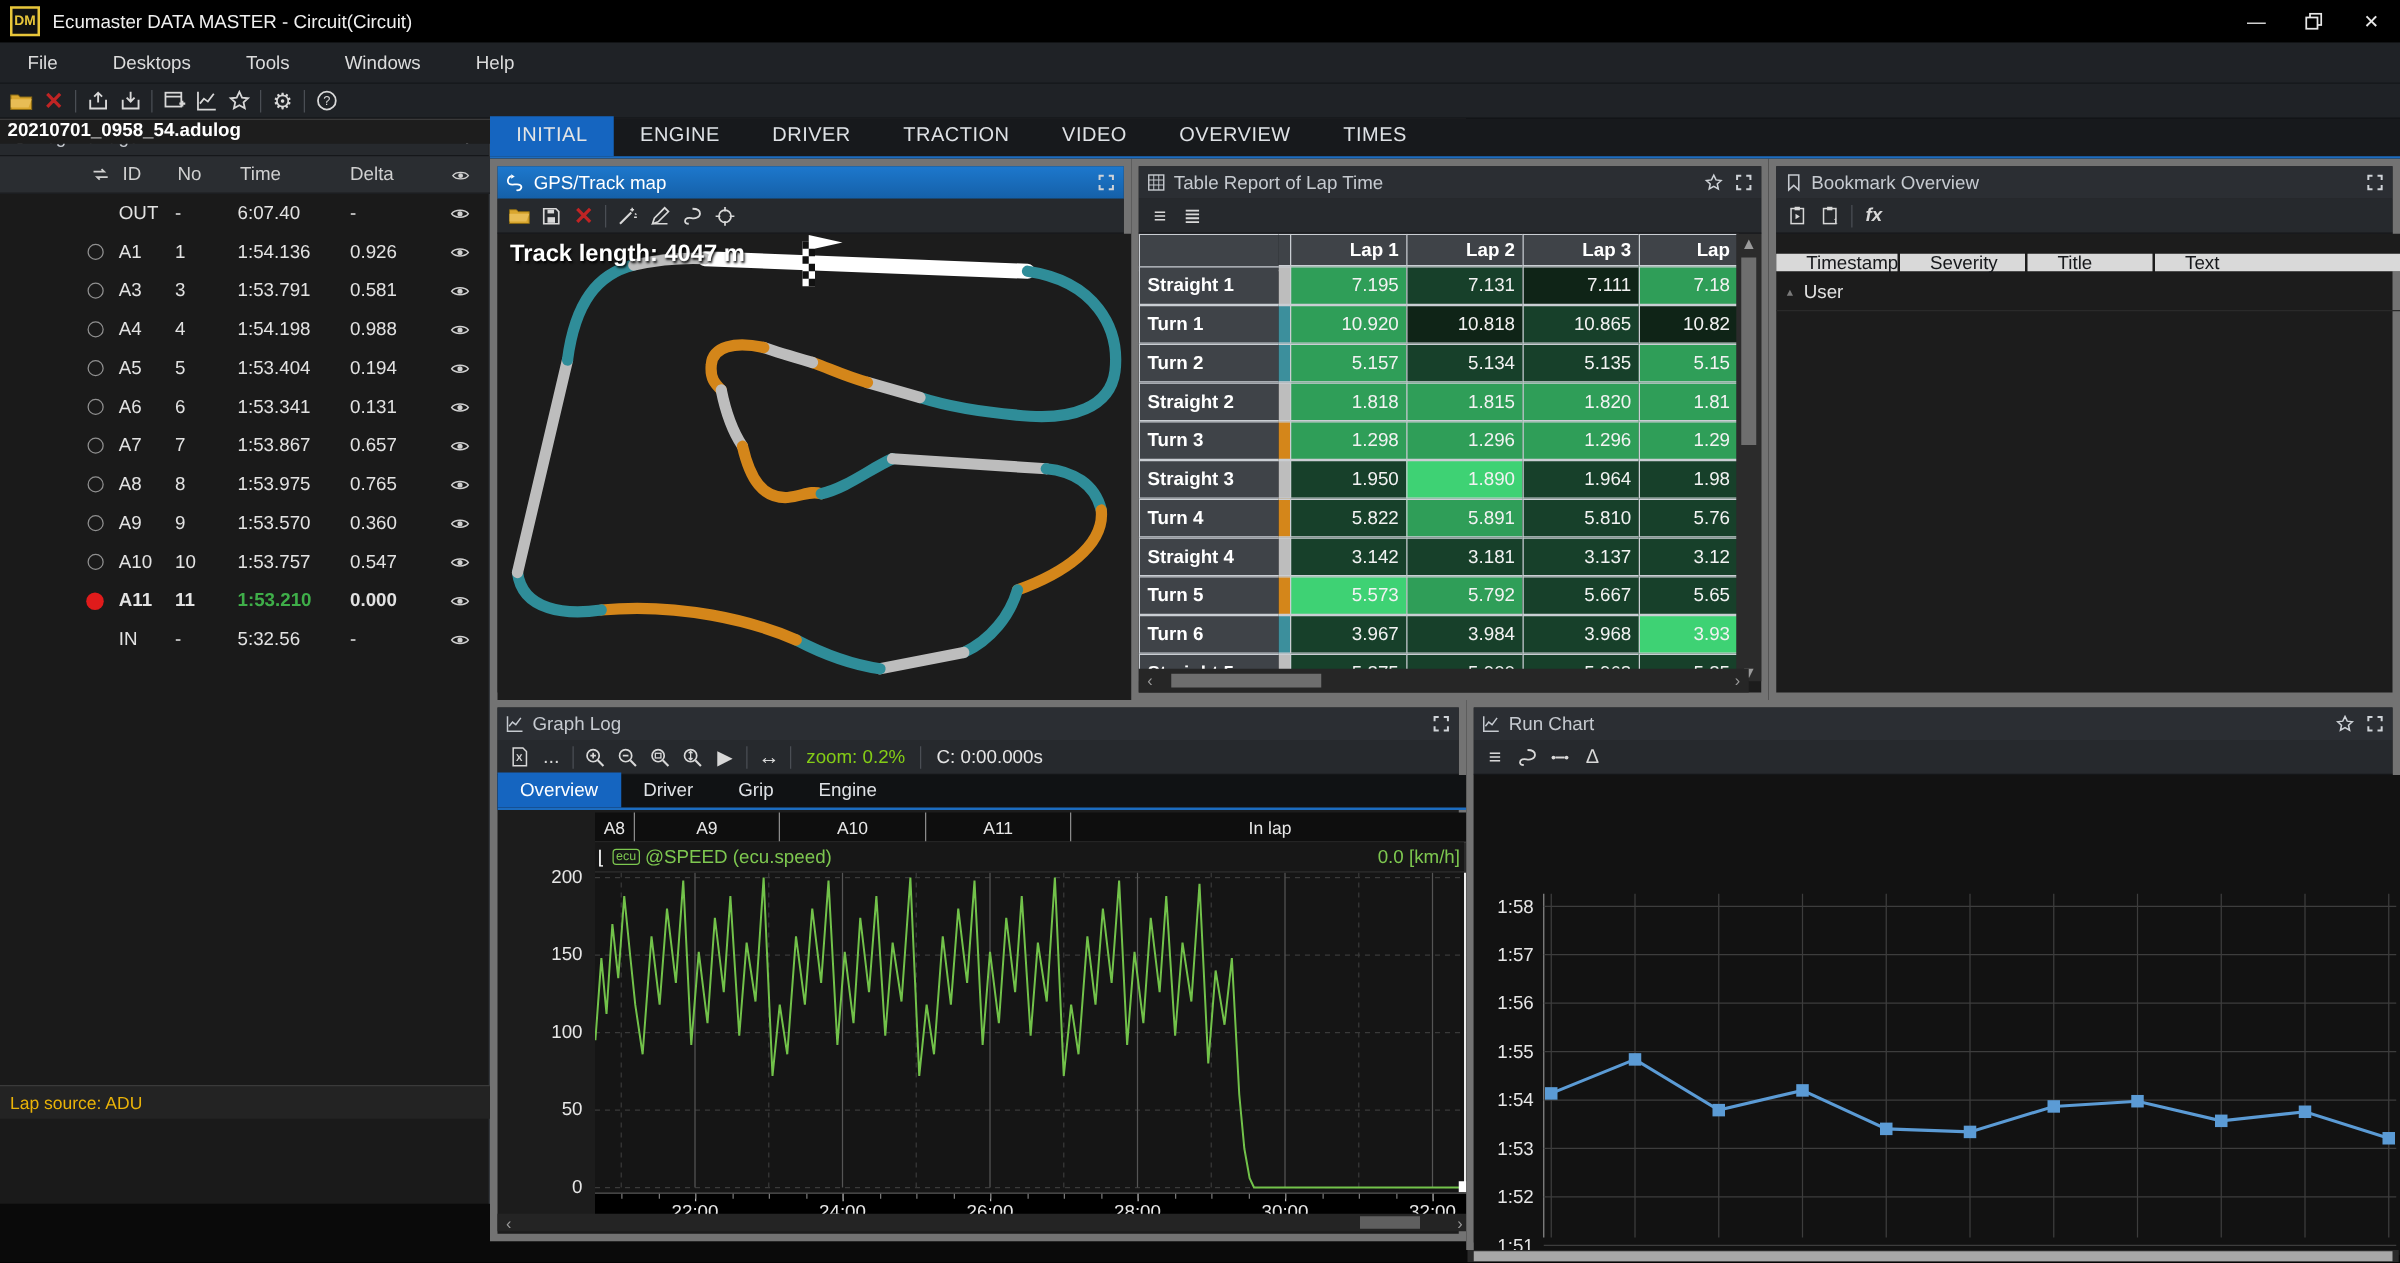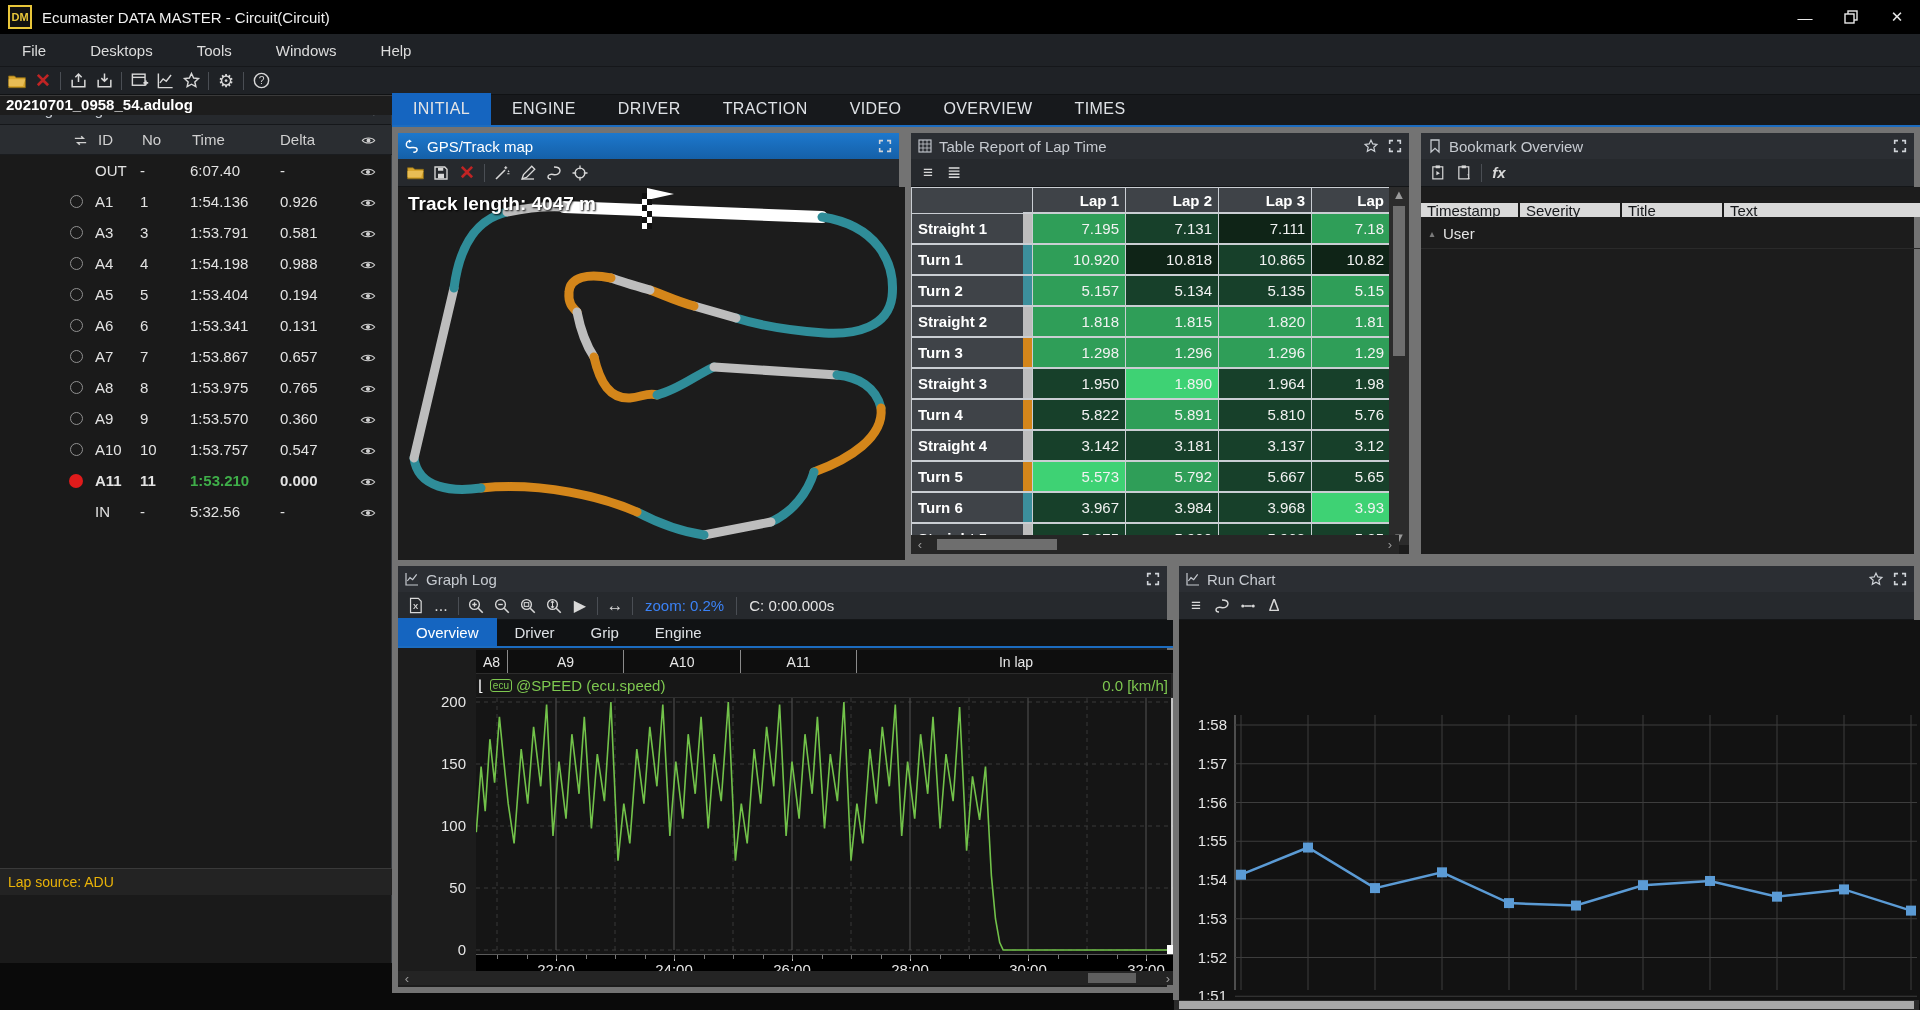--- a/index.html
+++ b/index.html
@@ -59,21 +59,21 @@
   .lt-cell:last-child{border-right:1px solid #caced3;}
   .lt-hcell{background:#3f4348;color:#fff;font-weight:bold;}
   .shade-m{background:#2f9e58;}.shade-d{background:#17402a;}.shade-k{background:#0f2417;}.shade-b{background:#3ed274;}
   .vsb{position:absolute;right:0;top:54px;width:20px;height:358px;background:#2b2b2b;display:flex;flex-direction:column;align-items:center;}
   .vsb .thumb{width:12px;height:150px;background:#6e6e6e;margin-top:4px;}
   .hsb{position:absolute;left:0;bottom:0;height:19px;background:#262626;display:flex;align-items:center;color:#9a9a9a;}
   .hsb .thumb{height:11px;background:#6e6e6e;}
   .sbarrow{width:18px;text-align:center;font-size:13px;color:#9a9a9a;}
   
   #bm-cols{position:absolute;left:0;top:54px;width:503px;height:30px;display:flex;gap:2px;background:#1c1c1c;}
-  .bm-col{background:#d9d9d9;color:#16181b;font-size:15px;display:flex;align-items:center;padding-left:6px;margin-top:16px;}
+  .bm-col{background:#d9d9d9;color:#16181b;font-size:15px;display:flex;align-items:center;padding-left:24px;margin-top:16px;}
   #bm-row-user{position:absolute;left:0;top:86px;width:503px;height:30px;display:flex;align-items:center;color:#e4e4e4;font-size:15px;border-bottom:1px solid #2a2a2a;}
   
   #gl-tabs{position:absolute;left:0;top:54px;width:779px;height:28px;background:#101214;display:flex;align-items:flex-end;border-bottom:2px solid #1c6cc0;}
   .gl-tab{height:28px;display:flex;align-items:center;padding:0 18px;font-size:15px;color:#dfe2e6;}
   .gl-tab.active{background:#1565c0;color:#fff;}
   #gl-strip{position:absolute;left:78px;top:84px;width:700px;height:24px;background:#0e0e0e;display:flex;border-bottom:1px solid #2c2c2c;}
   .strip-seg{display:flex;align-items:center;justify-content:center;color:#e8e8e8;font-size:14px;border-right:1px solid #8a8a8a;}
   #gl-plot{position:absolute;left:78px;top:108px;width:700px;height:280px;background:#151515;}
   #gl-legend{position:absolute;left:0px;top:0px;width:700px;height:24px;background:rgba(24,24,24,.92);border-bottom:1px solid #2e2e2e;display:flex;align-items:center;font-size:15px;color:#7ec850;}
   .ecu-chip{border:1px solid #7ec850;border-radius:3px;font-size:10px;padding:0 2px;margin:0 4px 0 6px;}
@@ -758,21 +758,21 @@
         </div>
       <div class="tbtn">
           <svg class="ic" width="18" height="18">
             <use href="#i-zoomv"></use>
           </svg>
         </div>
       <div class="tbtn" style="font-size:16px;">▶</div>
       <div class="tsep"></div>
       <div class="tbtn" style="font-size:17px;">↔</div>
       <div class="tsep"></div>
-      <div class="txtic" style="padding:0 8px;color:#3b82f6">zoom: 0.2%</div>
+      <div class="txtic" style="padding:0 8px;color:#84cc16">zoom: 0.2%</div>
       <div class="tsep"></div>
       <div class="txtic" style="padding:0 8px;color:#e4e4e4">C: 0:00.000s</div>
     </div>
     <div id="gl-tabs">
         <div class="gl-tab active">Overview</div>
         <div class="gl-tab">Driver</div>
         <div class="gl-tab">Grip</div>
         <div class="gl-tab">Engine</div>
       </div>
     <div id="gl-strip">

